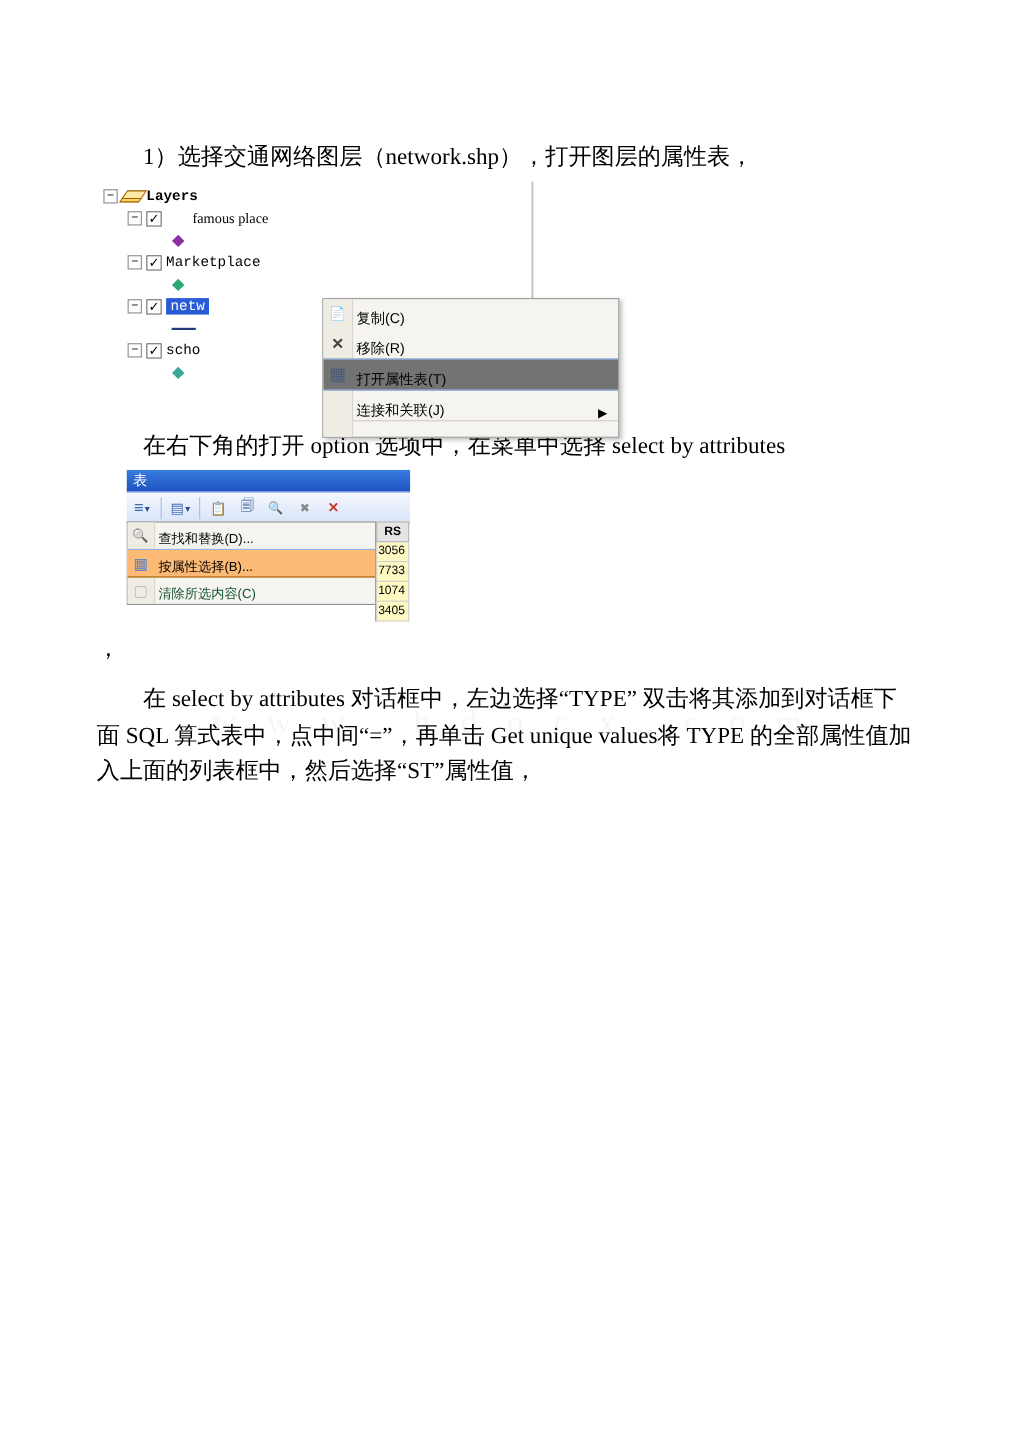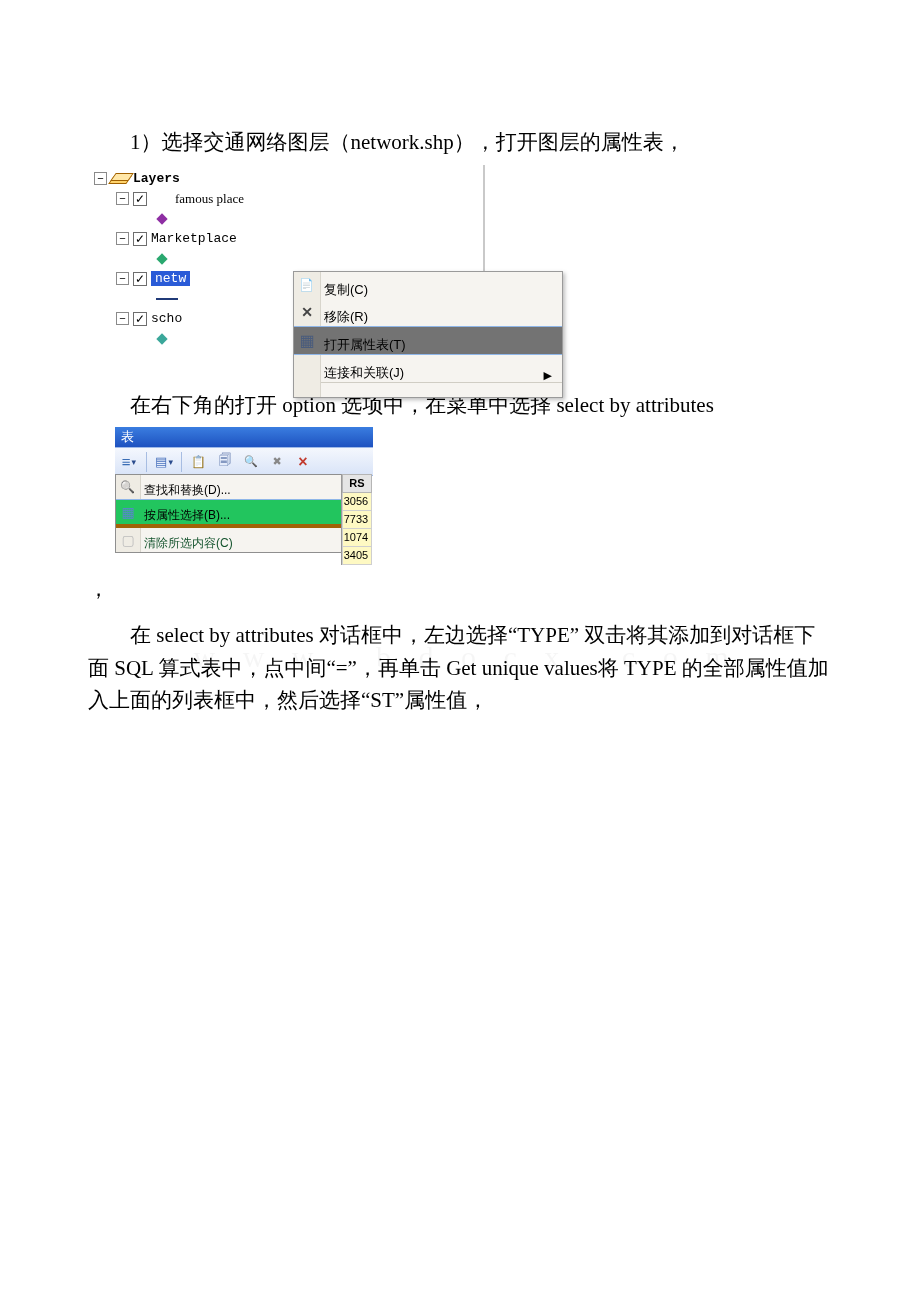--- a/index.html
+++ b/index.html
@@ -210,23 +210,23 @@
     background: #efece4; border-right:1px solid #d8d5cc;
   }
   .opt-item {
     position: relative;
     height: 24px;
     display: flex; align-items: flex-end;
     padding-left: 28px;
     font-size: 12px;
   }
   .opt-item.hover {
-    background: #22c55e;
+    background: #fdba74;
     border-top: 1px solid #8fb6e8;
-    border-bottom: 4px solid #a16207;
+    border-bottom: 1px solid #a16207;
   }
   .opt-item.disabled { color: #14532d; }
   .opt-icon {
     position: absolute;
     left: 3px; top: 50%; transform: translateY(-50%);
     width: 18px; height: 18px;
     display:flex; align-items:center; justify-content:center;
     font-size: 13px;
   }
   .data-strip {

